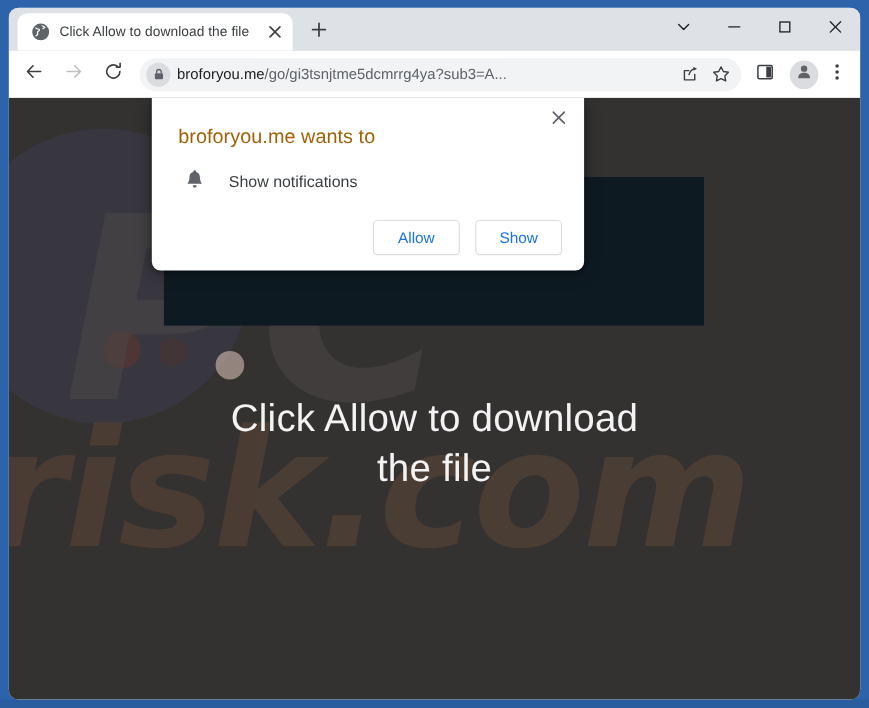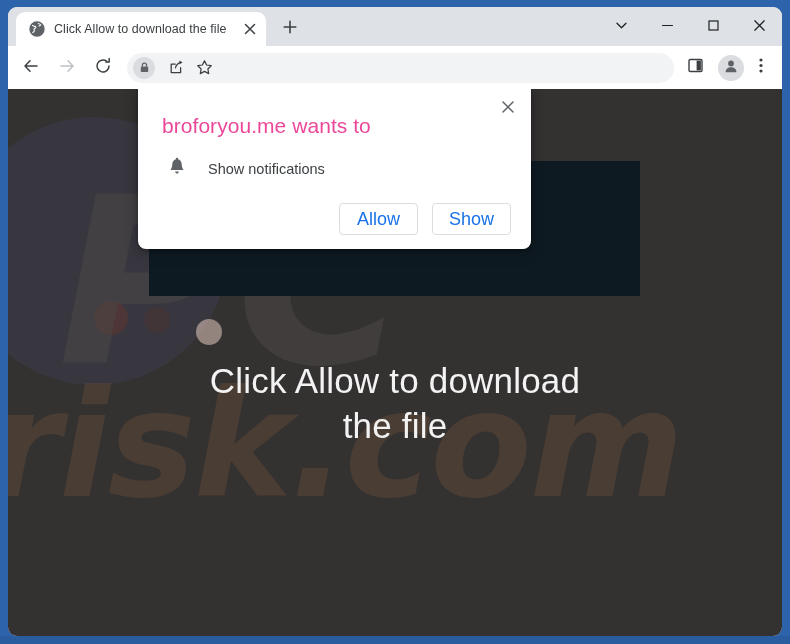--- a/index.html
+++ b/index.html
@@ -281,22 +281,22 @@
     padding: 16px 18px 14px 24px;
   }
   .perm-close {
     position: absolute;
     right: 10px; top: 8px;
     width: 26px; height: 26px;
     display: flex; align-items: center; justify-content: center;
     border-radius: 50%;
   }
   .perm-title {
-    font-size: 21px;
-    color: #ec4899;
+    font-size: 18px;
+    color: #a16207;
     margin-top: 10px;
     margin-bottom: 17px;
     letter-spacing: 0.05px;
   }
   .perm-row {
     display: flex;
     align-items: flex-end;
     margin-bottom: 26px;
     padding-left: 4px;
   }
@@ -318,21 +318,21 @@
   }
   .perm-btn {
     min-width: 79px;
     height: 32px;
     padding: 0 16px;
     border: 1px solid #dadce0;
     border-radius: 4px;
     background: #ffffff;
     color: #1a73e8;
     font-family: "Liberation Sans", sans-serif;
-    font-size: 18px;
+    font-size: 14px;
     font-weight: 500;
     cursor: pointer;
     display: flex;
     align-items: center;
     justify-content: center;
   }
 </style>
 </head>
 <body>
 
@@ -426,20 +426,21 @@
         </span>
       </div>
 
       <div class="omnibox">
         <span class="lock-chip">
           <svg width="11" height="11" viewBox="0 0 11 11">
             <rect x="1.8" y="4.6" width="7.4" height="5.4" rx="0.8" fill="#5f6368"></rect>
             <path d="M3.4 4.6 V3.3 A2.1 2.1 0 0 1 7.6 3.3 V4.6" stroke="#5f6368" stroke-width="1.25" fill="none"></path>
           </svg>
         </span>
+        <span class="url-text" title="broforyou.me/go/gi3tsnjtme5dcmrrg4ya?sub3=A..."><span>broforyou.me</span><span class="url-path">/go/gi3tsnjtme5dcmrrg4ya?sub3=A...</span></span>
         <span class="omni-action">
           <svg width="17" height="17" viewBox="0 0 17 17">
             <path d="M12.6 8.6 V13.6 H3.2 V5.2 H7.2" stroke="#3c4043" stroke-width="1.3" fill="none" stroke-linecap="round" stroke-linejoin="round"></path>
             <path d="M7.4 8.8 C8.4 5.2 11 3.6 13.6 3.4" stroke="#3c4043" stroke-width="1.3" fill="none" stroke-linecap="round"></path>
             <path d="M11.4 1.6 L14.3 3.4 L11.4 5.3 Z" fill="#3c4043"></path>
           </svg>
         </span>
         <span class="omni-action">
           <svg width="17" height="17" viewBox="0 0 17 17">
             <path d="M8.5 1.8 L10.6 6.0 L15.2 6.7 L11.9 10.0 L12.7 14.6 L8.5 12.4 L4.3 14.6 L5.1 10.0 L1.8 6.7 L6.4 6.0 Z" fill="none" stroke="#3c4043" stroke-width="1.25" stroke-linejoin="round"></path>

